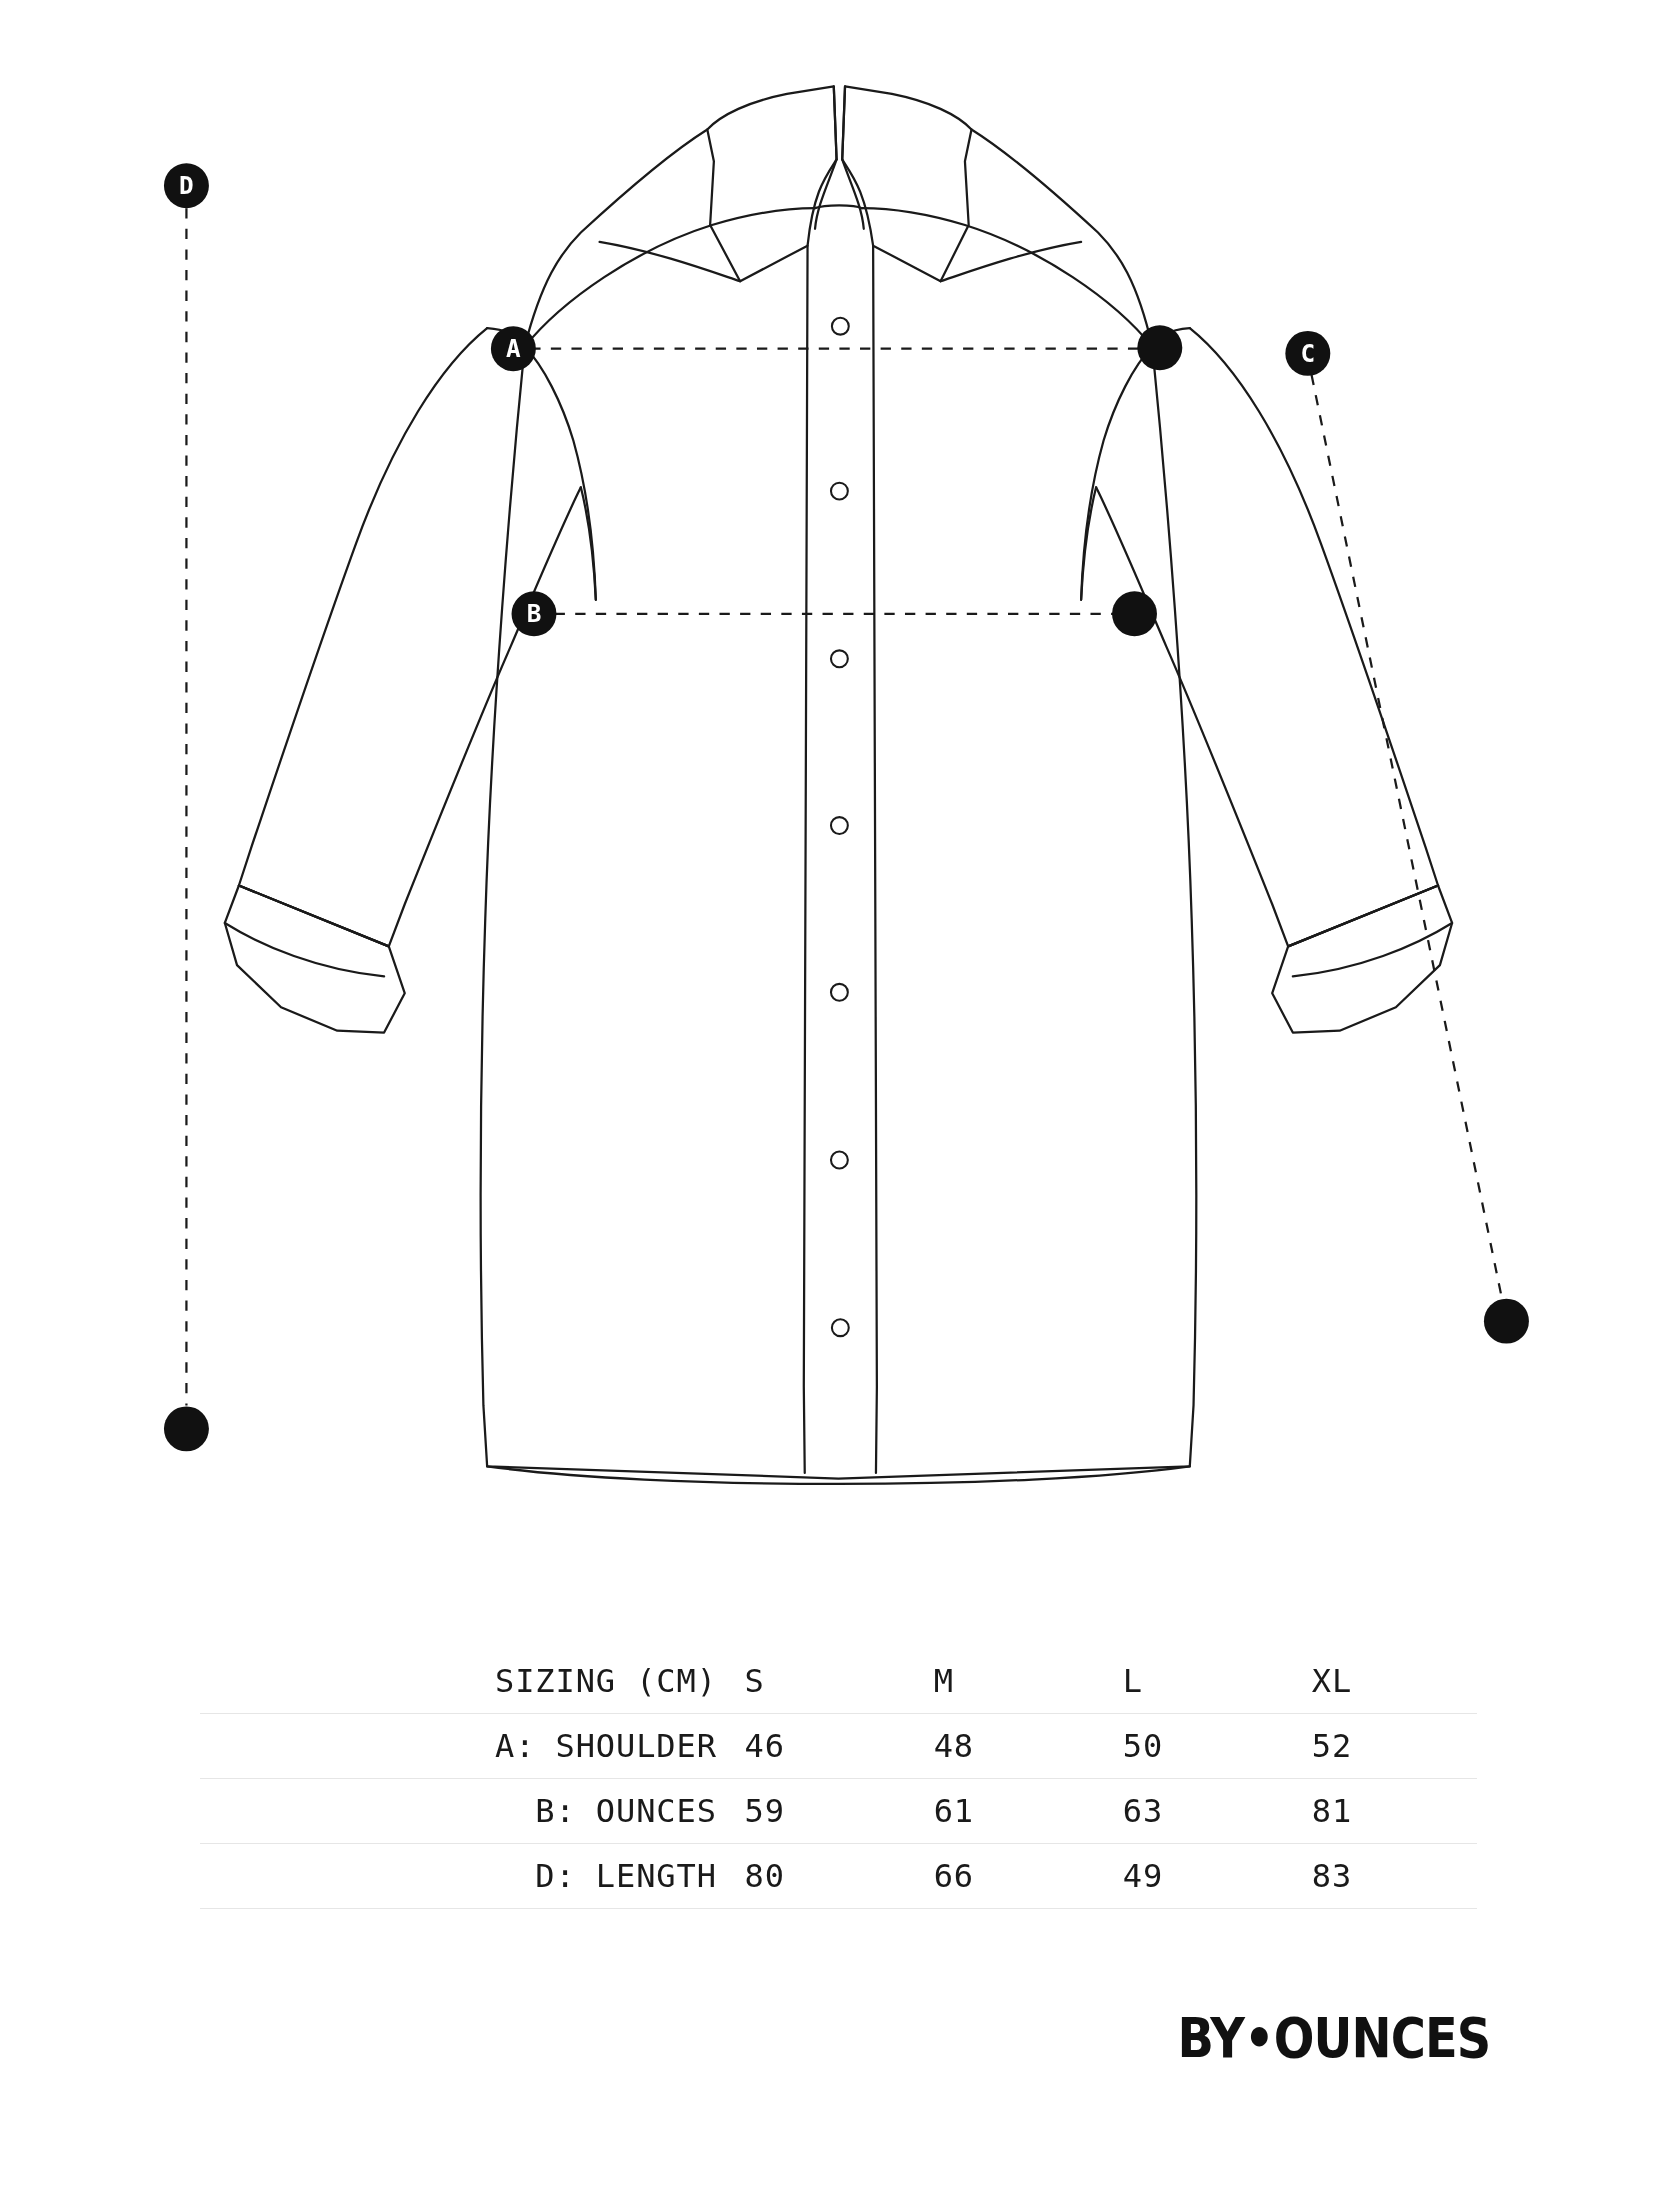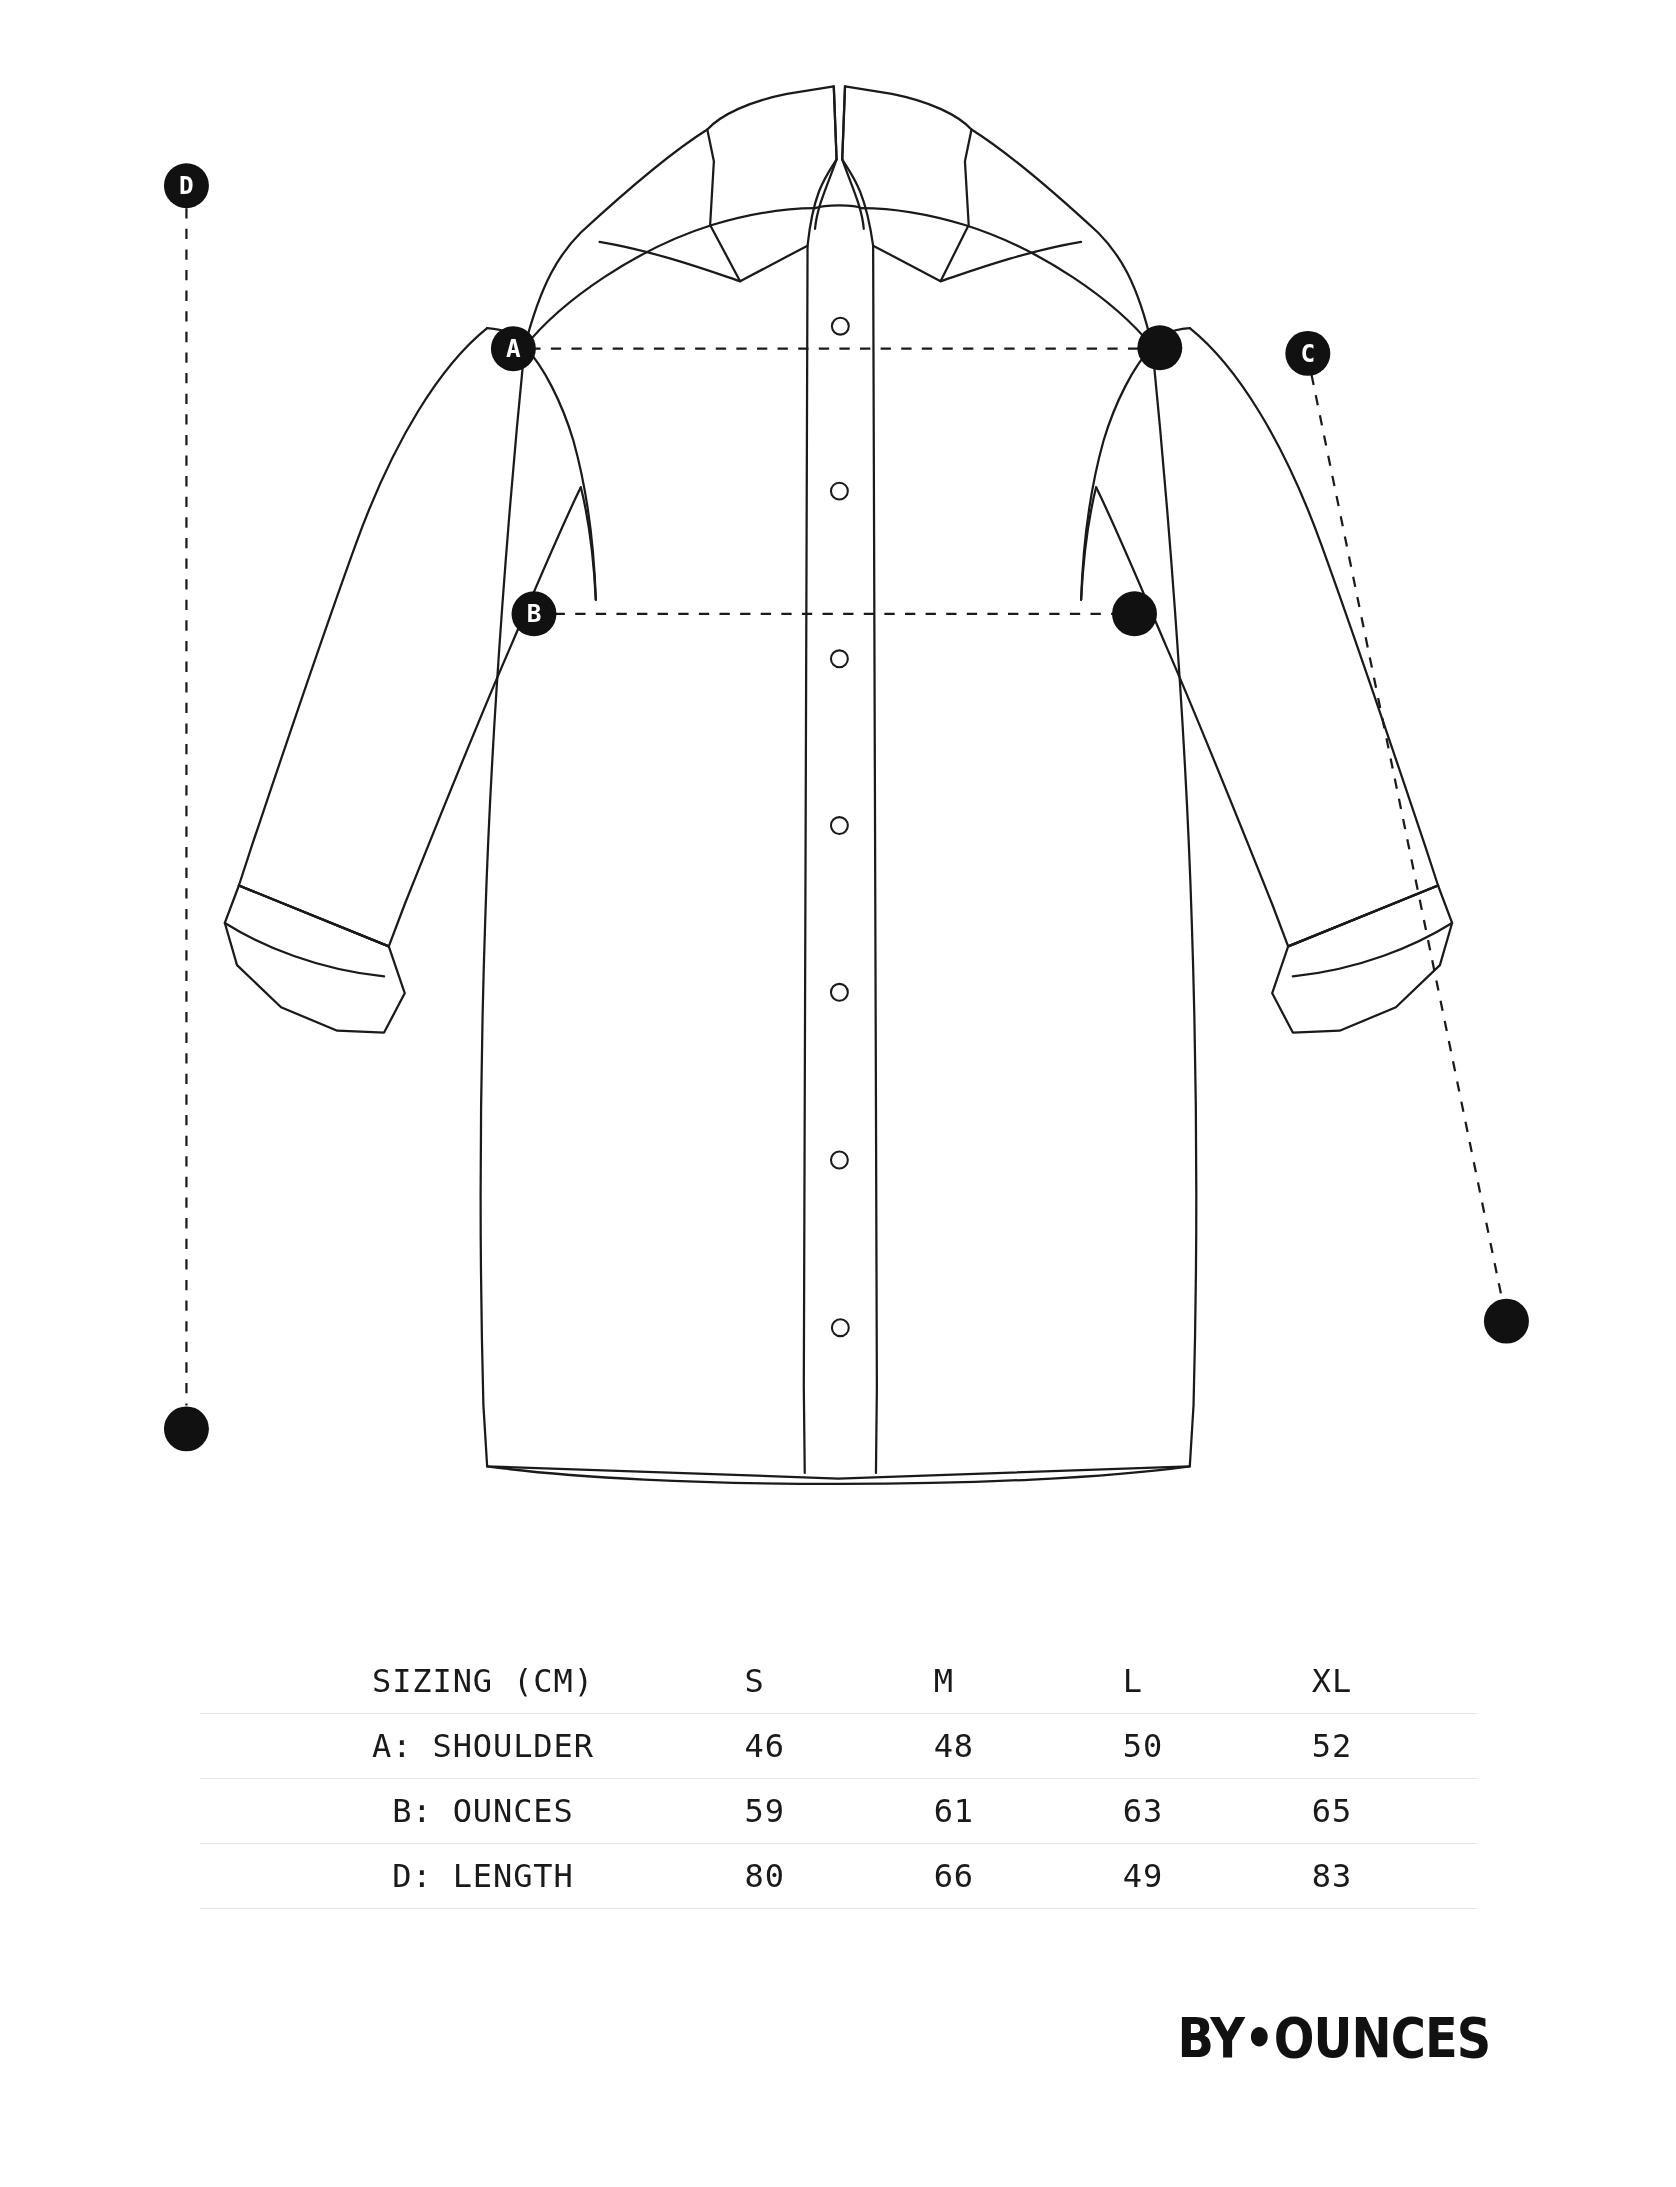--- a/index.html
+++ b/index.html
@@ -59,21 +59,21 @@
   }
   table tr {
     border-bottom: 1.4px solid #e6e6e6;
   }
   table tr:first-child {
     border-bottom: 1.4px solid #e6e6e6;
   }
   table th, table td {
     padding: 13px 3.7px;
     font-weight: normal;
-    text-align: center;
+    text-align: right;
     color: #1a1a1a;
   }
   th.label-col, td.label-col {
     width: 525px;
     padding-left: 49px;
   }
   th.size-col, td.size-col {
     width: 184px;
     text-align: left;
     padding-left: 24px;
@@ -249,21 +249,21 @@
           <td class="size-col">46</td>
           <td class="size-col">48</td>
           <td class="size-col">50</td>
           <td class="size-col">52</td>
         </tr>
         <tr>
           <td class="label-col">B: OUNCES</td>
           <td class="size-col">59</td>
           <td class="size-col">61</td>
           <td class="size-col">63</td>
-          <td class="size-col">65</td>
+          <td class="size-col">81</td>
         </tr>
         <tr>
           <td class="label-col">D: LENGTH</td>
           <td class="size-col">80</td>
           <td class="size-col">66</td>
           <td class="size-col">49</td>
           <td class="size-col">83</td>
         </tr>
       </tbody>
     </table>

